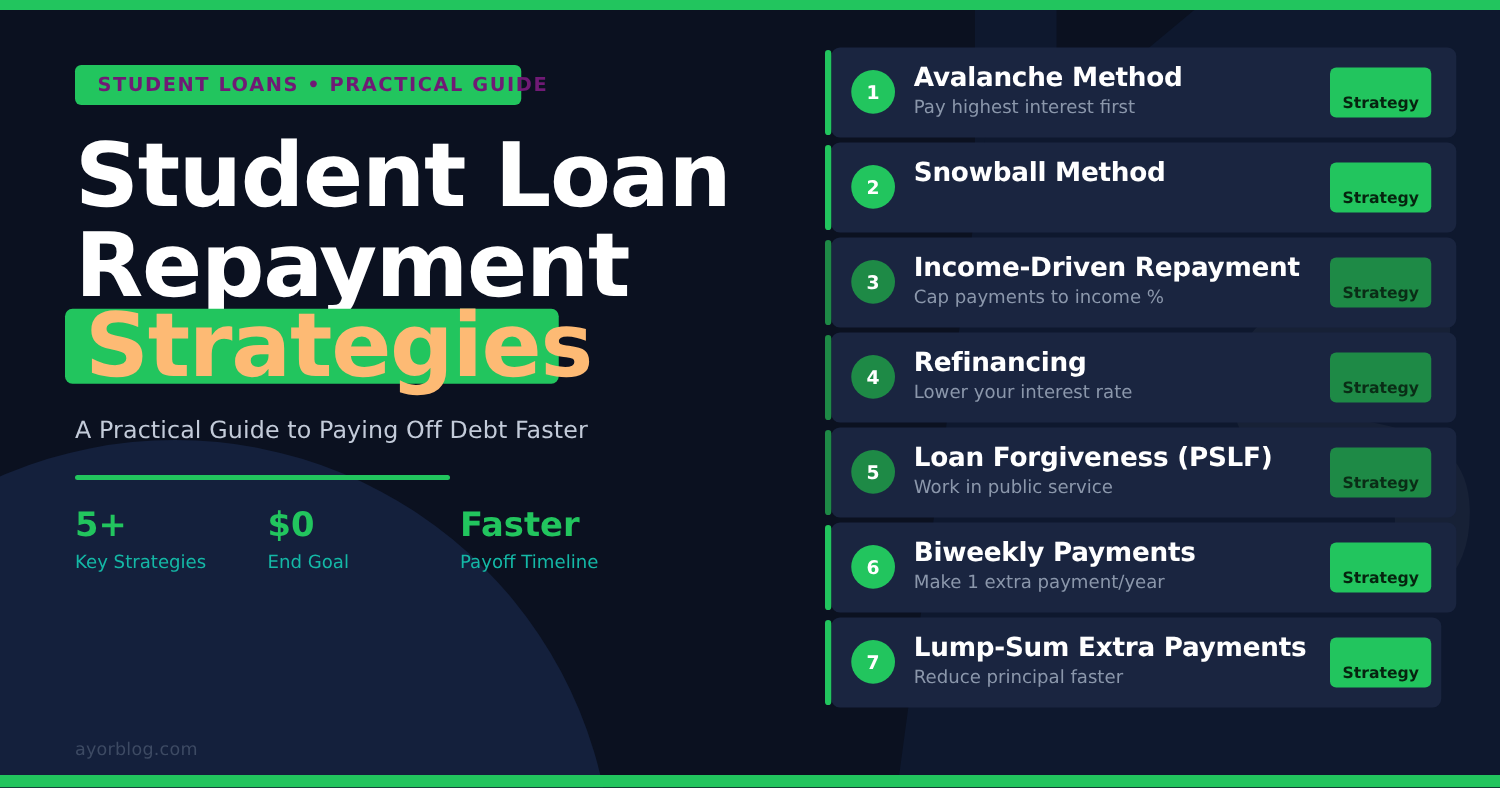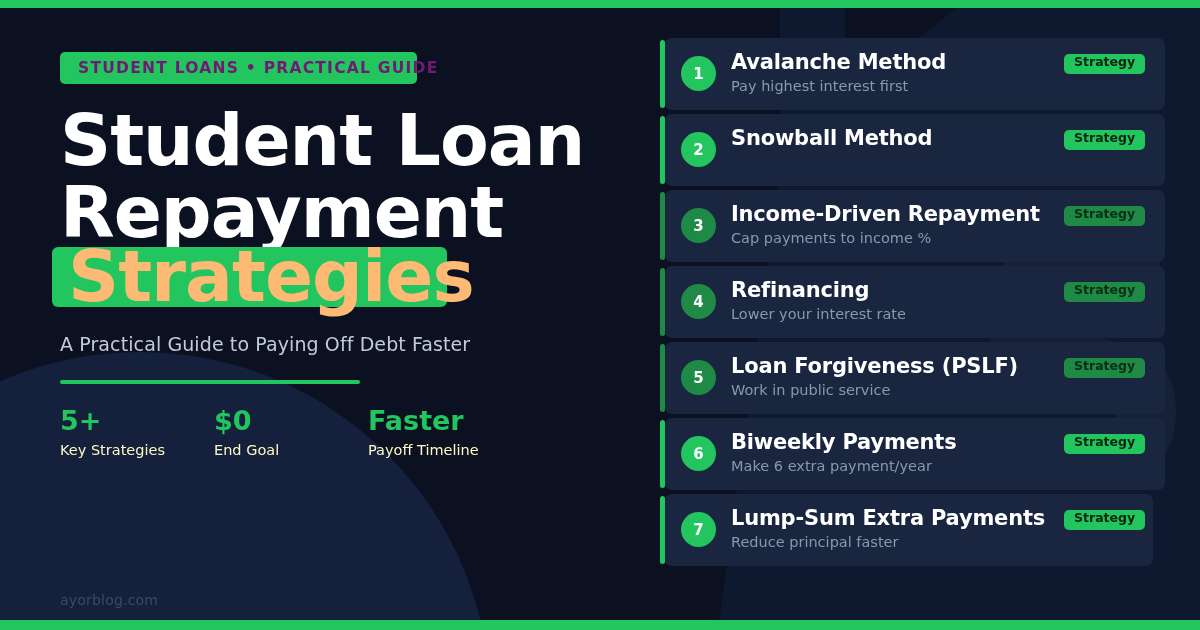--- a/index.html
+++ b/index.html
@@ -86,21 +86,21 @@
   }
 
   .rule{margin-top:25px;width:300px;height:4px;background:#22c55e;border-radius:2px;}
 
   .stats{margin-top:22px;position:relative;height:60px;}
   .stat{position:absolute;top:0;}
   .stat:nth-child(1){left:0;}
   .stat:nth-child(2){left:154px;}
   .stat:nth-child(3){left:308px;}
   .stat-value{font-size:27px;font-weight:700;color:#22c55e;line-height:30px;white-space:nowrap;}
-  .stat-label{margin-top:6px;font-size:14.5px;color:#fef9c3;white-space:nowrap;}
+  .stat-label{margin-top:6px;font-size:14.5px;color:#14b8a6;white-space:nowrap;}
 
   .footer{
     position:absolute;left:60px;top:592px;
     font-size:14px;color:#3d4a63;letter-spacing:.2px;
   }
 
   
   .list{position:absolute;left:660px;top:38px;width:500px;}
   .row{
     position:relative;height:72px;margin-bottom:4px;
@@ -124,21 +124,21 @@
     font-size:21px;font-weight:700;color:#ffffff;letter-spacing:-.2px;
     white-space:nowrap;
   }
   .row-sub{
     position:absolute;left:71px;top:40px;
     font-size:14.5px;color:#8b97ab;white-space:nowrap;
   }
   .tag{
     position:absolute;top:16px;
     background:#22c55e;border-radius:5px;
-    padding:0 10px 5px;
+    padding:20px 10px 5px;
     font-size:12.5px;font-weight:700;color:#06240f;
     white-space:nowrap;
   }
   
   .dim .accent{background:#1e8a46;}
   .dim .num{background:#1e8a46;}
   .dim .tag{background:#1e8a46;color:#0a2d16;}
 </style>
 </head>
 <body>
@@ -237,21 +237,21 @@
       <div class="row-title">Loan Forgiveness (PSLF)</div>
       <div class="row-sub">Work in public service</div>
       <div class="tag" style="left:404px">Strategy</div>
     </div>
 
     <div class="row">
       <div class="row-card" style="width:500px"></div>
       <div class="accent"></div>
       <div class="num">6</div>
       <div class="row-title">Biweekly Payments</div>
-      <div class="row-sub">Make 6 extra payment/year</div>
+      <div class="row-sub">Make 1 extra payment/year</div>
       <div class="tag" style="left:404px">Strategy</div>
     </div>
 
     <div class="row">
       <div class="row-card" style="width:488px"></div>
       <div class="accent"></div>
       <div class="num">7</div>
       <div class="row-title">Lump-Sum Extra Payments</div>
       <div class="row-sub">Reduce principal faster</div>
       <div class="tag" style="left:404px">Strategy</div>

